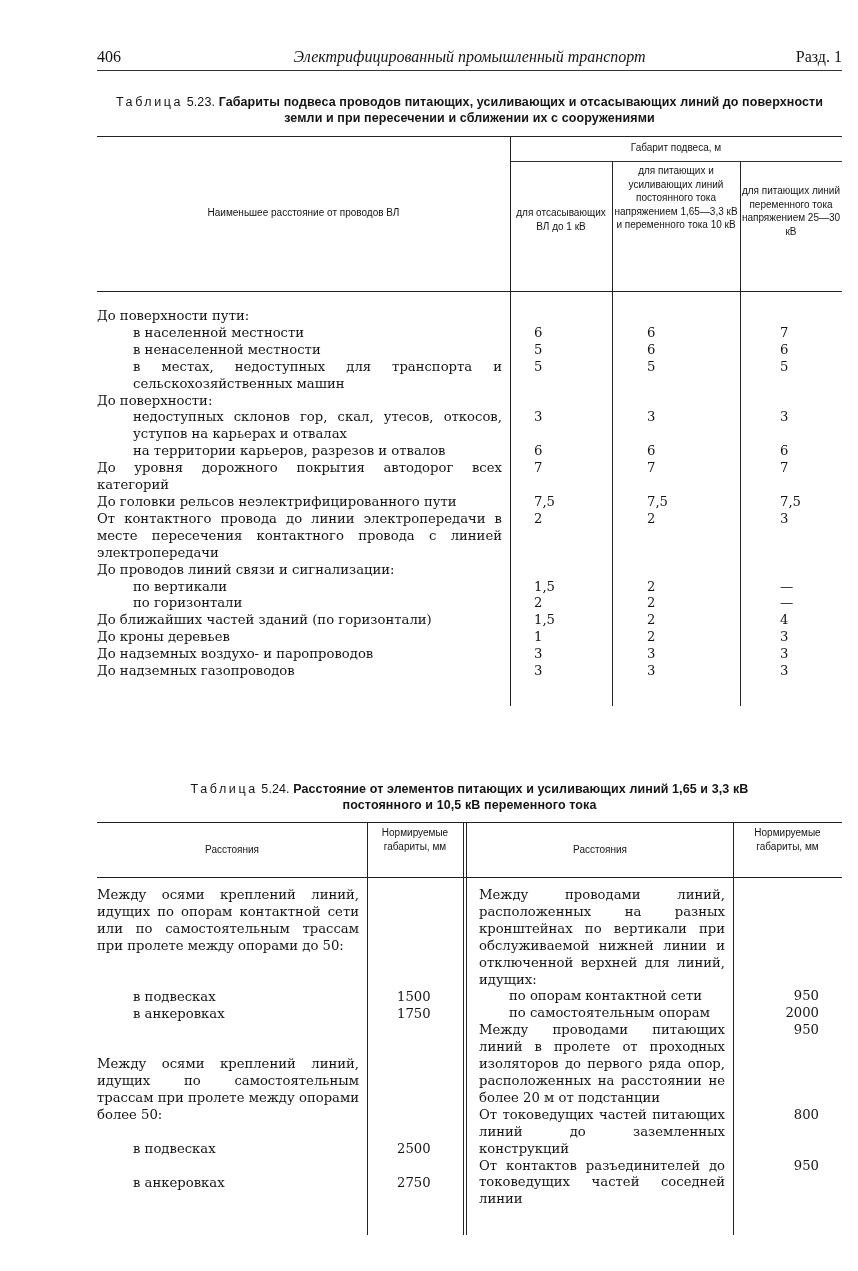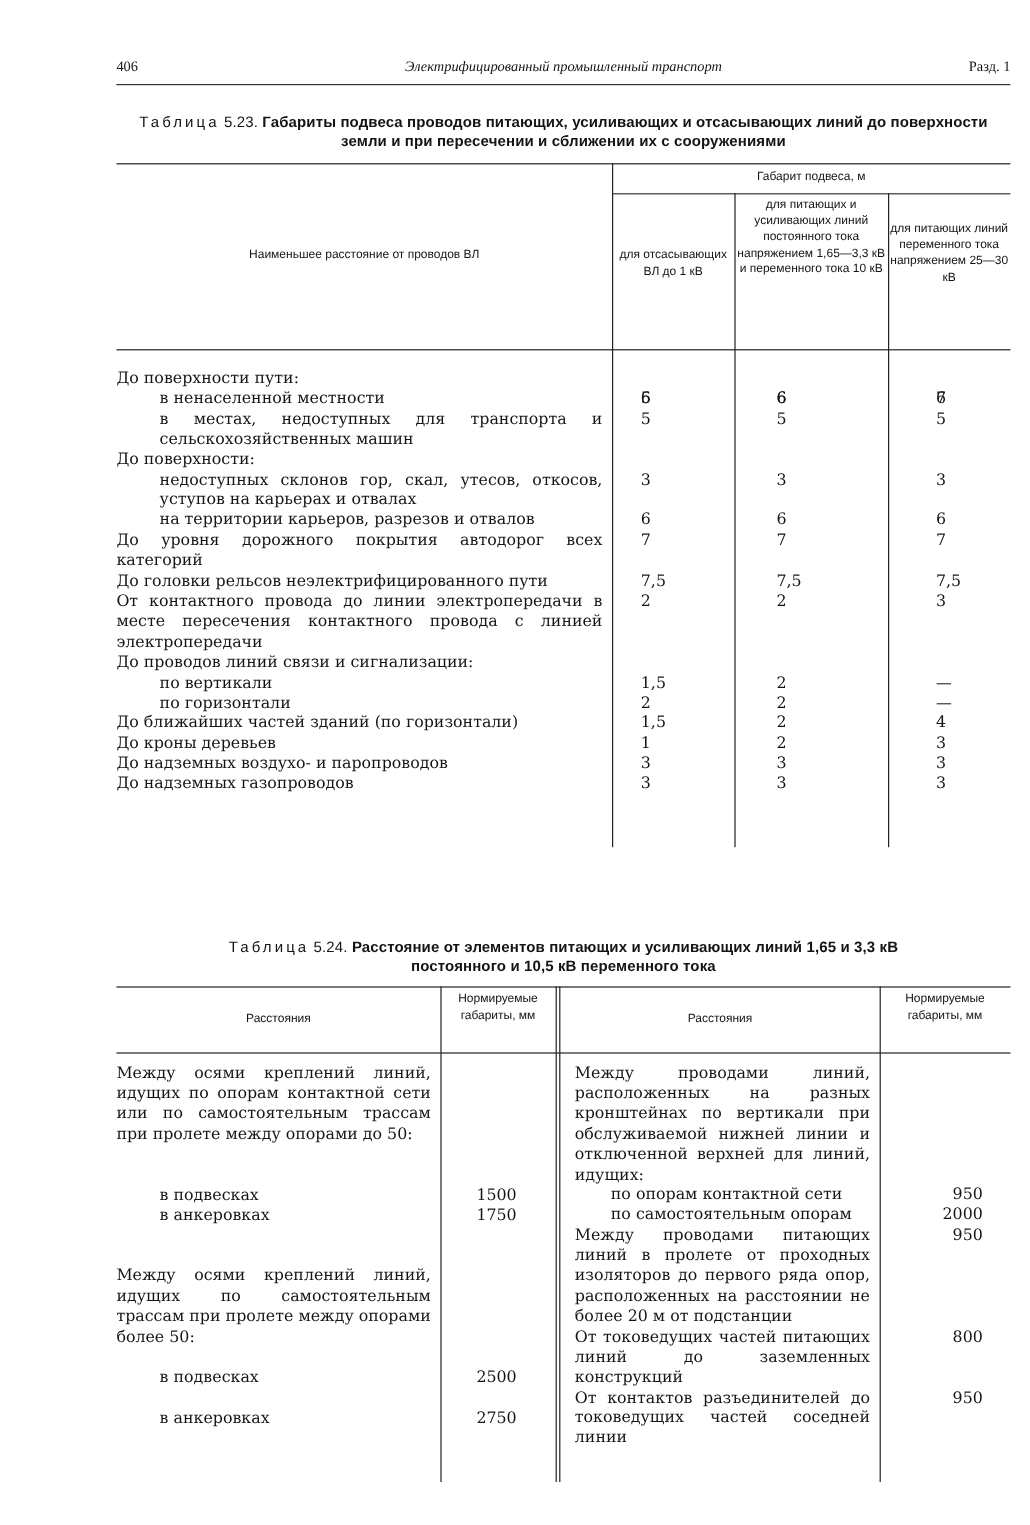--- a/index.html
+++ b/index.html
@@ -1,20 +1,20 @@
 <!DOCTYPE html>
 <html><head>
 <meta charset="utf-8">
 <style>
   html, body { margin: 0; padding: 0; background: #ffffff; }
   body { width: 858px; height: 1271px; position: relative; overflow: hidden; color: #141414;
          font-family: "DejaVu Serif", "Liberation Serif", serif; }
   .page { position: absolute; left: 97px; top: 0; width: 745px; }
   .running-head { position: absolute; top: 48px; left: 0; width: 745px; height: 22px;
-                  border-bottom: 1px solid #333; font-family: "Liberation Serif", serif; font-size: 12px; }
+                  border-bottom: 1px solid #333; font-family: "Liberation Serif", serif; font-size: 16px; }
   .rh-num { position: absolute; left: 0; top: 0; }
   .rh-title { position: absolute; left: 0; width: 745px; text-align: center; top: 0; font-style: italic; }
   .rh-sect { position: absolute; right: 0; top: 0; }
   .caption { position: absolute; left: 0; width: 745px; text-align: center; font-family: "Liberation Sans", sans-serif;
              font-size: 12.5px; line-height: 16px; font-weight: bold; letter-spacing: 0.1px; }
   .caption .lbl { font-weight: normal; letter-spacing: 2.6px; }
   .caption .num { font-weight: normal; }
   .cap1 { top: 94px; }
   .cap2 { top: 781px; }
 
@@ -99,20 +99,21 @@
     <div class="hdr h-c3">для питающих линий переменного тока напряжением 25—30 кВ</div>
 
     <div class="body" id="t1-body">
         <div class="row">
           <div class="lbl">До поверхности пути:</div>
           <span class="c1"></span>
           <span class="c2"></span>
           <span class="c3"></span>
         </div>
         <div class="row">
+          <div class="lbl i">в населенной местности</div>
           <span class="c1">6</span>
           <span class="c2">6</span>
           <span class="c3">7</span>
         </div>
         <div class="row">
           <div class="lbl i">в ненаселенной местности</div>
           <span class="c1">5</span>
           <span class="c2">6</span>
           <span class="c3">6</span>
         </div>

